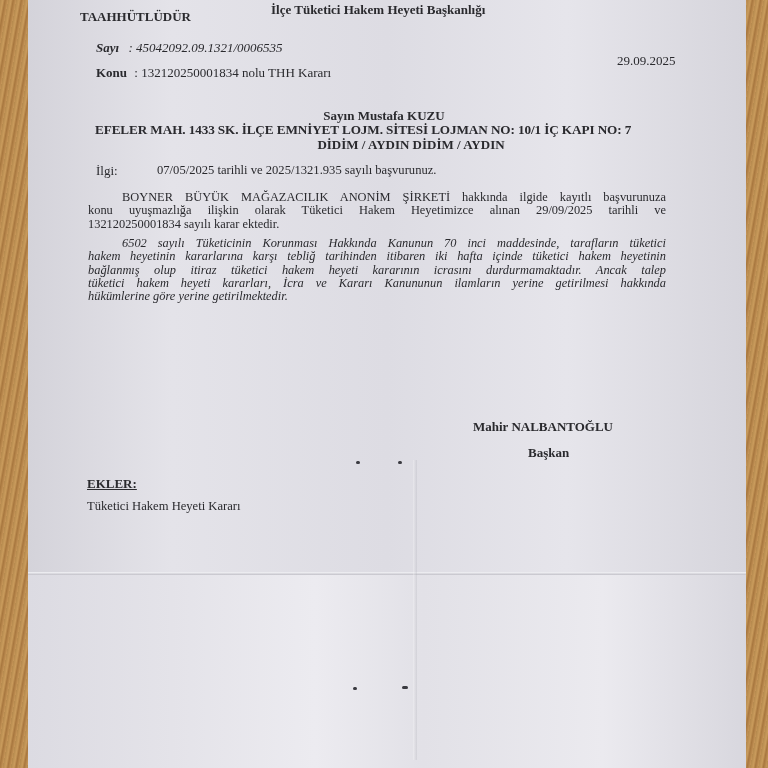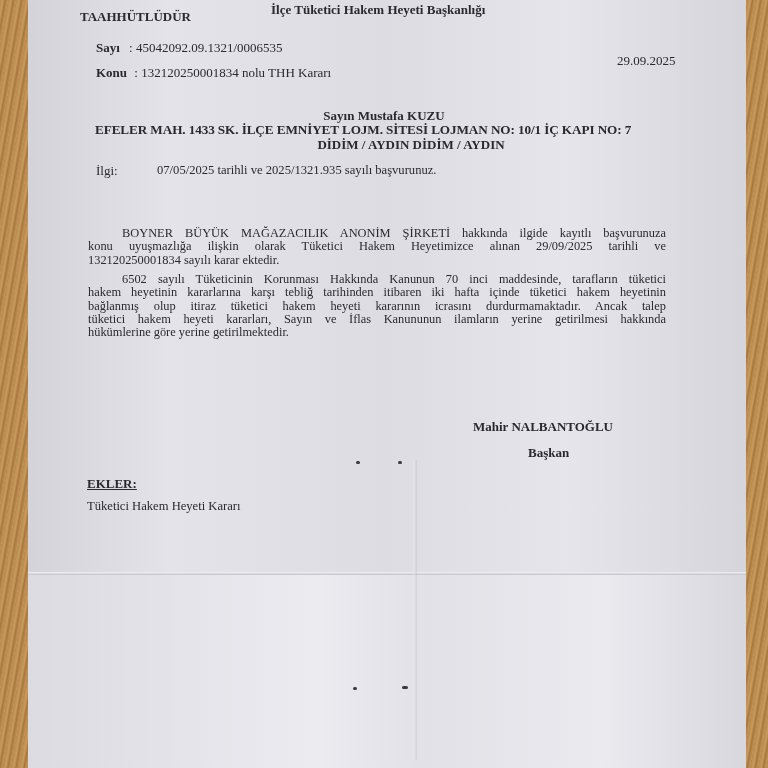--- a/index.html
+++ b/index.html
@@ -29,41 +29,41 @@
   .staple { position: absolute; width: 4px; height: 3px; background: #3a3a40; border-radius: 2px; }
   .abs { position: absolute; white-space: nowrap; text-align: center; }
   .b { font-weight: bold; }
   .t13 { font-size: 13px; }
   .para {
     position: absolute; left: 88px; width: 578px; font-size: 12.4px; line-height: 13.3px;
     text-align: justify;
   }
   .para .line { display: block; text-align-last: justify; white-space: nowrap; height: 13.3px; }
   .para .last { text-align-last: left; }
-  .indent { padding-left: 34px; margin-top: 36px; }
+  .indent { padding-left: 34px; }
   .u { text-decoration: underline; }
 </style>
 </head>
 <body>
 
 <div class="paper">
   <div class="fold"></div>
   <div class="lower-sheet"></div>
   <div class="crease-v"></div>
 </div>
 
 <div class="staple" style="left:356px;top:461px;"></div>
 <div class="staple" style="left:398px;top:461px;"></div>
 <div class="staple" style="left:353px;top:687px;"></div>
 <div class="staple" style="left:402px;top:686px;width:6px;"></div>
 
 <div class="abs b t13" style="left:271px;top:2px;">İlçe Tüketici Hakem Heyeti Başkanlığı</div>
 <div class="abs b t13" style="left:80px;top:9px;">TAAHHÜTLÜDÜR</div>
 
-<div class="abs t13" style="left:96px;top:40px;">
+<div class="abs t13" style="left:96px;top:40px;font-style:italic;">
   <span class="b">Sayı</span>
   <span style="margin-left:6px;">: 45042092.09.1321/0006535</span>
 </div>
 <div class="abs t13" style="left:96px;top:65px;">
   <span class="b">Konu</span>
   <span style="margin-left:4px;">: 132120250001834 nolu THH Kararı</span>
 </div>
 <div class="abs t13" style="left:617px;top:45px;margin-top:8px;">29.09.2025</div>
 
 <div class="abs b t13" style="left:0;width:768px;top:108px;text-align:center;">Sayın Mustafa KUZU</div>
@@ -72,25 +72,25 @@
 
 <div class="abs t13" style="left:96px;top:163px;">İlgi:</div>
 <div class="abs" style="left:157px;top:163px;font-size:12.6px;">07/05/2025 tarihli ve 2025/1321.935 sayılı başvurunuz.</div>
 
 <div class="para" style="top:191px;">
   <span class="line indent">BOYNER BÜYÜK MAĞAZACILIK ANONİM ŞİRKETİ hakkında ilgide kayıtlı başvurunuza</span>
   <span class="line">konu uyuşmazlığa ilişkin olarak Tüketici Hakem Heyetimizce alınan 29/09/2025 tarihli ve</span>
   <span class="line last">132120250001834 sayılı karar ektedir.</span>
 </div>
 
-<div class="para" style="top:237px;">
+<div class="para" style="top:237px;font-style:italic;">
   <span class="line indent">6502 sayılı Tüketicinin Korunması Hakkında Kanunun 70 inci maddesinde, tarafların tüketici</span>
   <span class="line">hakem heyetinin kararlarına karşı tebliğ tarihinden itibaren iki hafta içinde tüketici hakem heyetinin</span>
   <span class="line">bağlanmış olup itiraz tüketici hakem heyeti kararının icrasını durdurmamaktadır. Ancak talep</span>
-  <span class="line">tüketici hakem heyeti kararları, Sayın ve İflas Kanununun ilamların yerine getirilmesi hakkında</span>
+  <span class="line">tüketici hakem heyeti kararları, İcra ve Kararı Kanununun ilamların yerine getirilmesi hakkında</span>
   <span class="line last">hükümlerine göre yerine getirilmektedir.</span>
 </div>
 
 <div class="abs b t13" style="left:473px;top:419px;">Mahir NALBANTOĞLU</div>
 <div class="abs b t13" style="left:528px;top:445px;">Başkan</div>
 
 <div class="abs b u t13" style="left:87px;top:476px;">EKLER:</div>
 <div class="abs" style="left:87px;top:499px;font-size:12.6px;">Tüketici Hakem Heyeti Kararı</div>
 
 </body></html>

